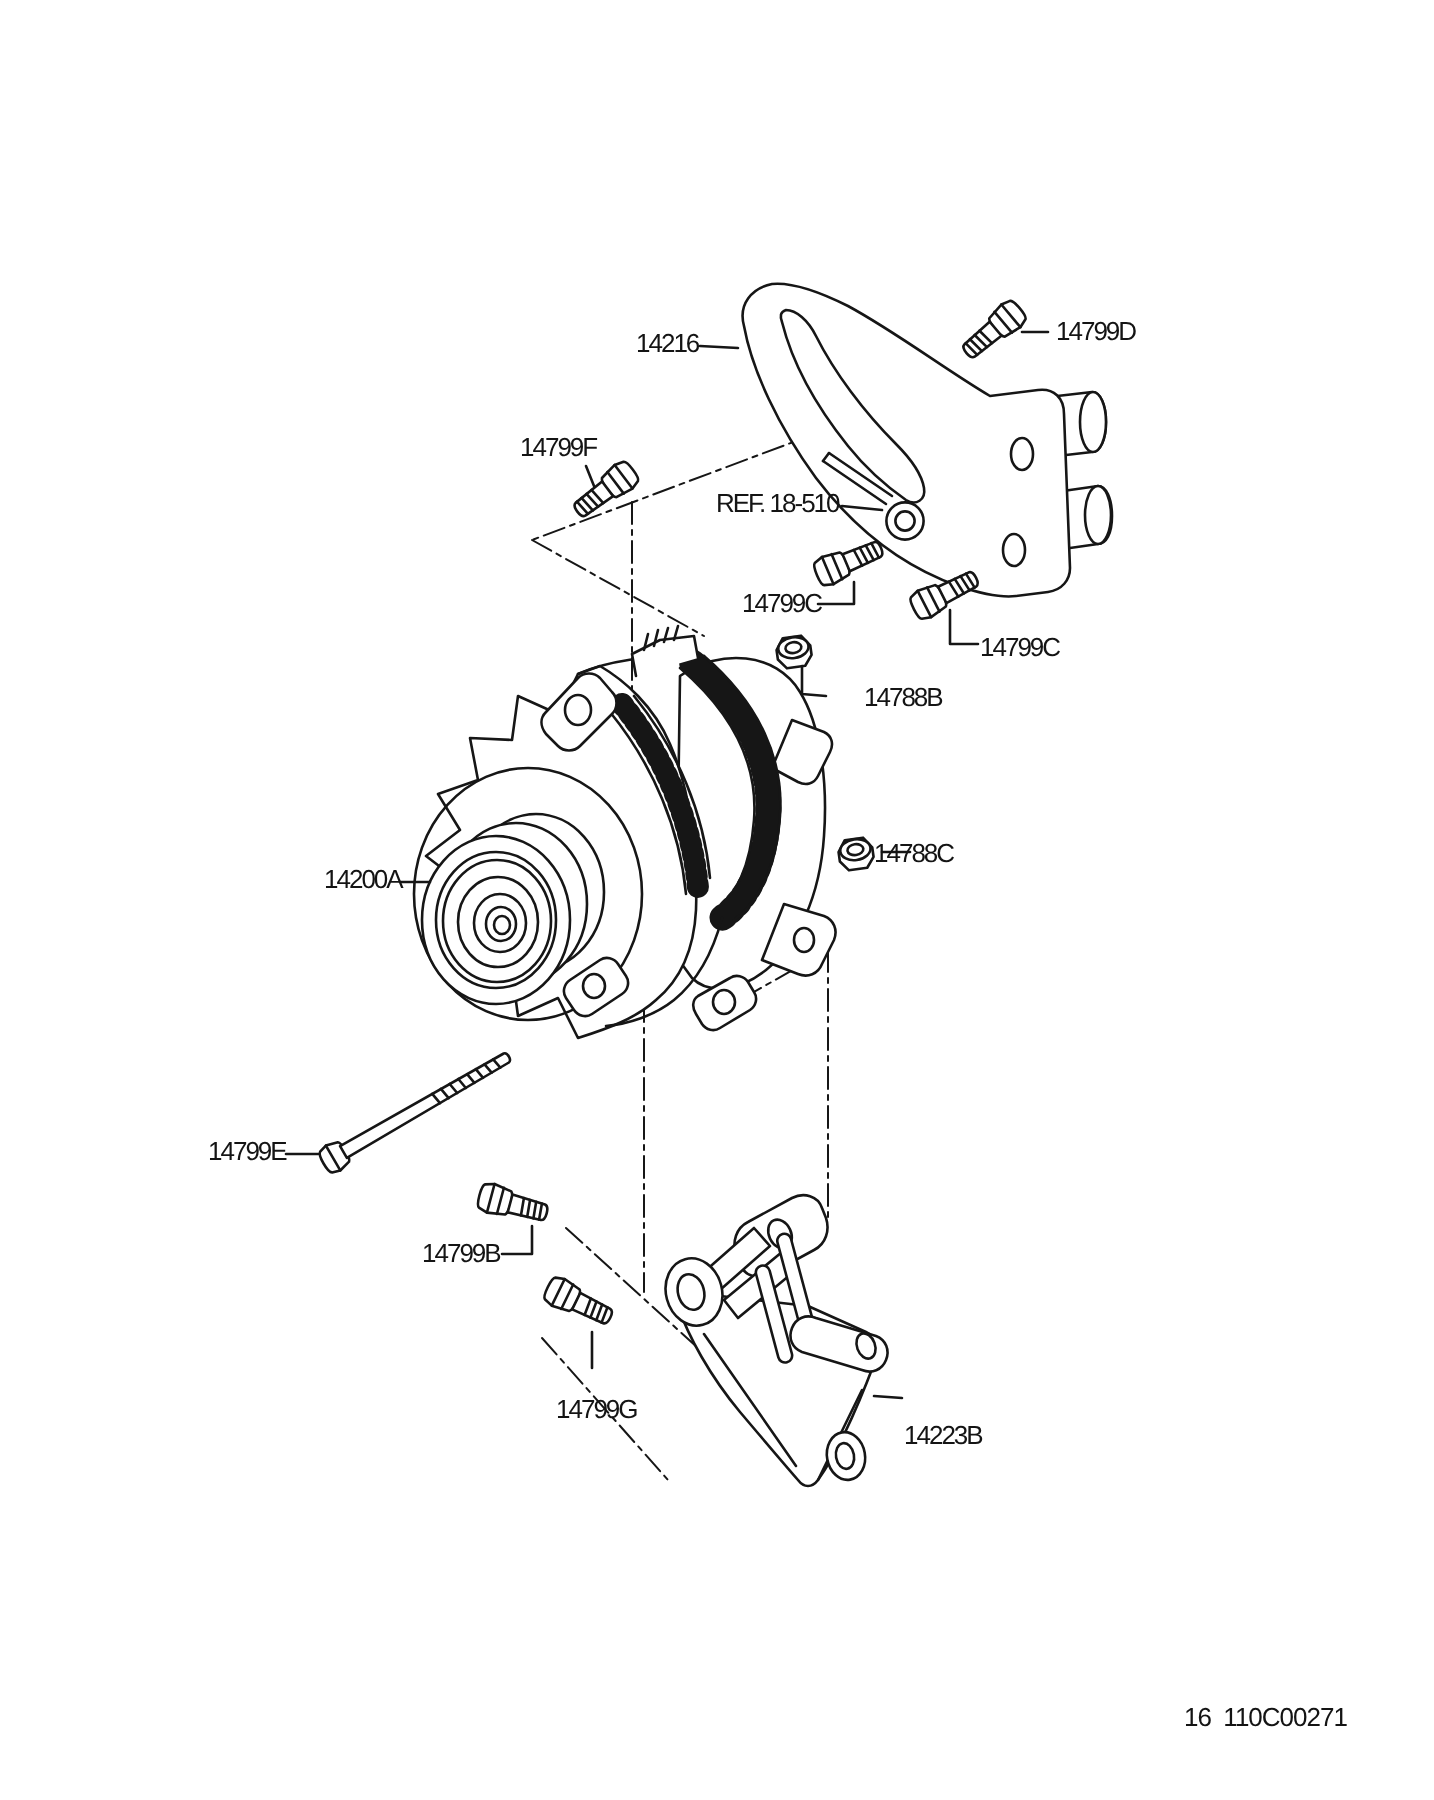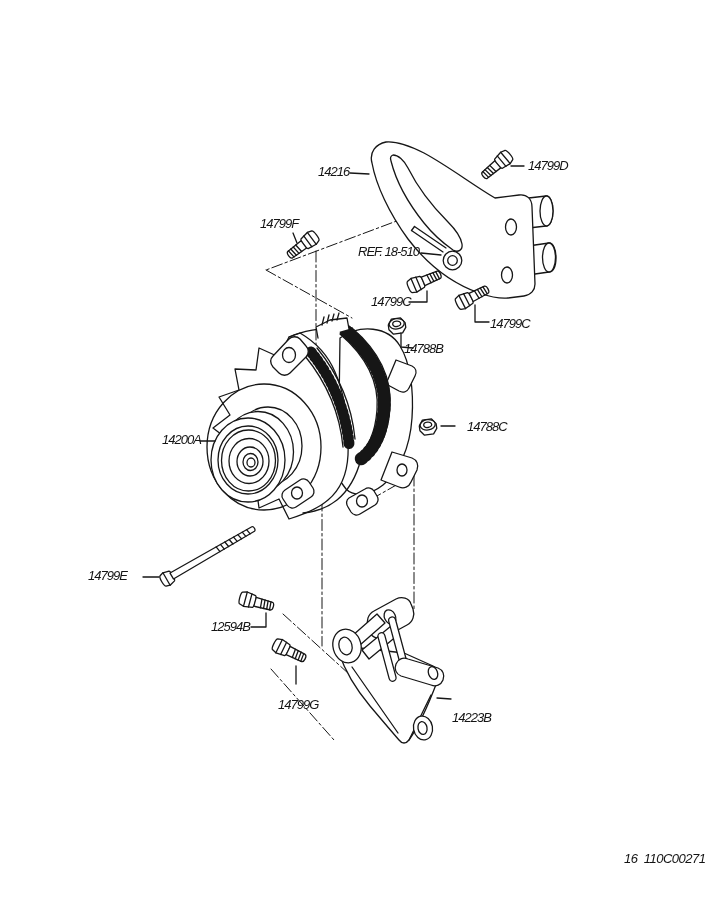--- a/index.html
+++ b/index.html
@@ -1,27 +1,27 @@
 <!DOCTYPE html>
 <html><head>
 <meta charset="utf-8">
 <style>
   html,body{margin:0;padding:0;background:#ffffff;}
   .stage{position:relative;width:717px;height:900px;background:#ffffff;overflow:hidden;
-         font-family:"Liberation Sans",sans-serif;font-style:italic;}
+         font-family:"Liberation Sans",sans-serif;}
   .art{position:absolute;left:0;top:0;width:717px;height:900px;}
   svg path, svg line, svg ellipse, svg circle, svg rect{
     stroke:#161616;stroke-width:1.3;fill:none;stroke-linecap:round;stroke-linejoin:round;}
   svg .w{fill:#ffffff;}
   svg .ribs13{stroke-width:13;stroke-dasharray:1.6 3.4;}
   svg .ribs11{stroke-width:11;stroke-dasharray:1.6 3.6;}
   svg .cl{stroke-dasharray:11 3 2.5 3;stroke-width:1;}
   .plabel{position:absolute;font-size:13px;letter-spacing:-1px;color:#141414;
           white-space:pre;line-height:13px;}
-  .docnum{position:absolute;font-size:13px;letter-spacing:-0.5px;color:#141414;white-space:pre;margin-left:32px;}
+  .docnum{position:absolute;font-size:13px;letter-spacing:-0.5px;color:#141414;white-space:pre;}
 </style>
 </head>
 <body>
 
 <div class="stage">
 
   <svg class="art" viewBox="0 0 717 900">
     <defs>
       <g id="bolt">
         <path class="w" d="M -15.5,-6 C -17.3,-5 -17.3,5 -15.5,6 L -11,7.4 L -2,6 C -0.2,4.6 -0.2,-4.6 -2,-6 L -11,-7.4 Z"></path>
@@ -241,22 +241,22 @@
       <path d="M 437,698 L 451,699"></path>
     </g>
   </svg>
 
   <div class="plabel" style="left:318px;top:165px">14216</div>
   <div class="plabel" style="left:528px;top:159px">14799D</div>
   <div class="plabel" style="left:260px;top:217px">14799F</div>
   <div class="plabel" style="left:358px;top:245px">REF. 18-510</div>
   <div class="plabel" style="left:371px;top:295px">14799C</div>
   <div class="plabel" style="left:490px;top:317px">14799C</div>
-  <div class="plabel" style="left:404px;top:342px">14788B</div>
+  <div class="plabel" style="left:432px;top:342px">14788B</div>
   <div class="plabel" style="left:162px;top:433px">14200A</div>
-  <div class="plabel" style="left:467px;top:420px">14788C</div>
-  <div class="plabel" style="left:88px;top:569px">14799E</div>
-  <div class="plabel" style="left:211px;top:620px">12594B</div>
+  <div class="plabel" style="left:437px;top:420px">14788C</div>
+  <div class="plabel" style="left:104px;top:569px">14799E</div>
+  <div class="plabel" style="left:211px;top:620px">14799B</div>
   <div class="plabel" style="left:278px;top:698px">14799G</div>
   <div class="plabel" style="left:452px;top:711px">14223B</div>
 
   <div class="docnum" style="left:592px;top:851px">16  110C00271</div>
 </div>
 
 </body></html>

